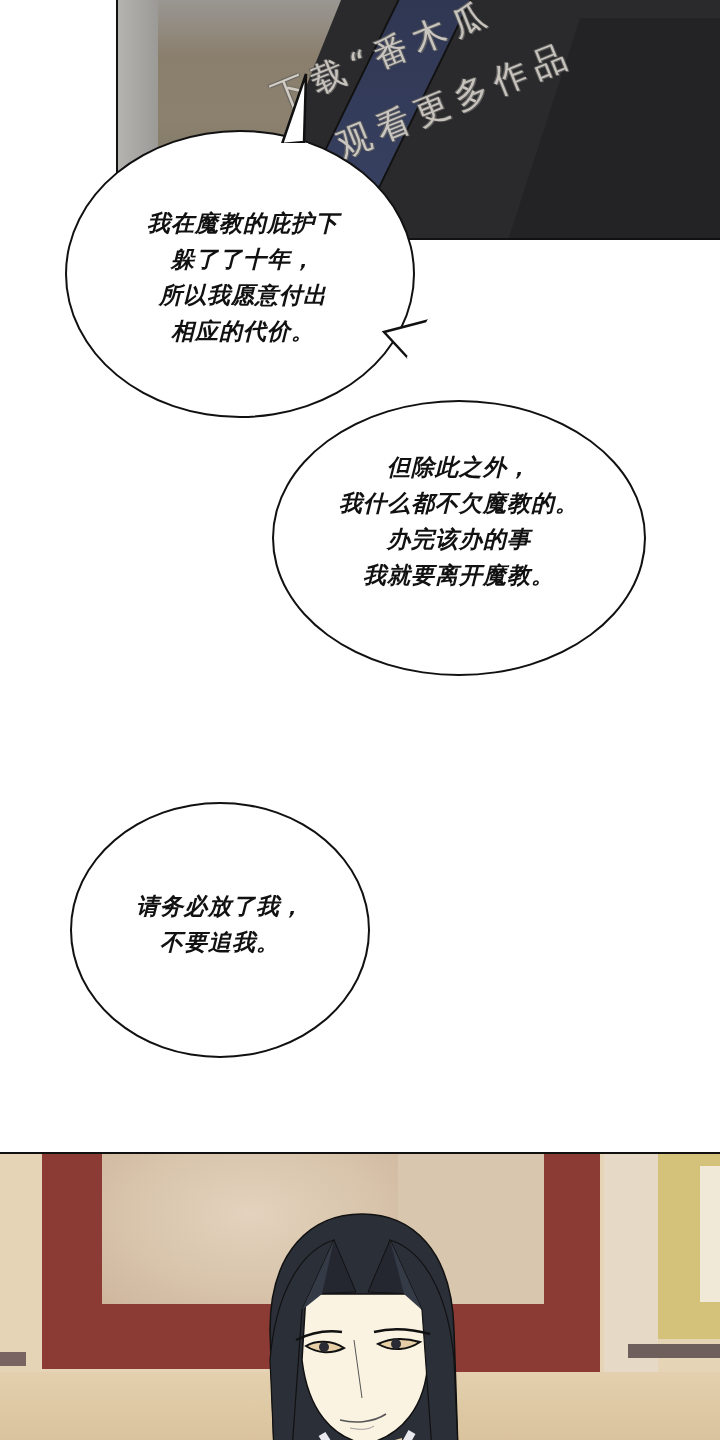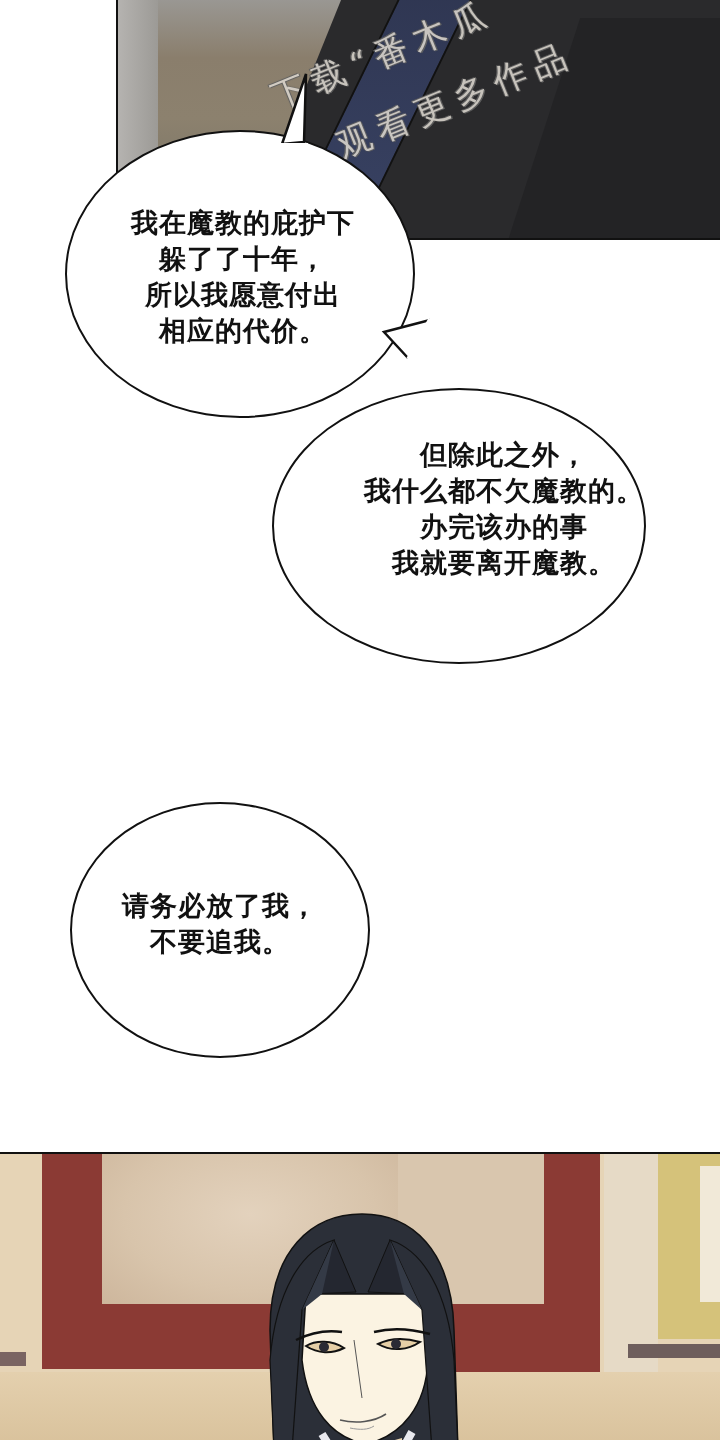--- a/index.html
+++ b/index.html
@@ -20,25 +20,25 @@
   #top-panel .robe-shadow { position: absolute; left: 420px; top: 20px; width: 260px; height: 260px;
      background: #232325; transform: skewX(-18deg); }
   .watermark { position: absolute; color: #d9d4cc; font-family: "DejaVu Serif", serif; font-size: 34px;
      transform: rotate(-22deg); transform-origin: left top; letter-spacing: 8px; white-space: nowrap;
      text-shadow: 0 0 2px #555, 1px 1px 0 #666, -1px -1px 0 #666; opacity: 0.9; }
   #wm-1 { left: 265px; top: 78px; }
   #wm-2 { left: 330px; top: 126px; }
 
   .bubble { position: absolute; background: #fff; border: 2.5px solid #111; border-radius: 50%;
      display: flex; align-items: center; justify-content: center; box-sizing: border-box; }
-  .bubble .text { text-align: center; font-size: 27px; line-height: 36px; color: #111; font-weight: bold;
-     white-space: pre-line; letter-spacing: 1px; }
+  .bubble .text { text-align: center; font-size: 23px; line-height: 36px; color: #111; font-weight: bold;
+     white-space: pre-line; letter-spacing: 1px; font-style: italic; }
   #bubble-1 { left: 65px; top: 130px; width: 350px; height: 288px; z-index: 3; }
   #bubble-1 .text { margin-top: 6px; margin-left: 6px; }
-  #bubble-2 { left: 272px; top: 388px; width: 374px; height: 276px; z-index: 2; justify-content: flex-end; }
+  #bubble-2 { left: 272px; top: 400px; width: 374px; height: 276px; z-index: 2; }
   #bubble-2 .text { margin-top: -34px; }
   #bubble-3 { left: 70px; top: 802px; width: 300px; height: 256px; z-index: 2; }
   #bubble-3 .text { margin-top: -12px; }
   .tail { position: absolute; z-index: 4; }
 
   #bottom-panel { left: 0; top: 1152px; width: 720px; height: 290px; border-top: 2px solid #111;
      background: #e6d4b6; }
   #bottom-panel .frame { position: absolute; left: 42px; top: 0; width: 392px; height: 215px;
      background: #8b3a34; }
   #bottom-panel .painting { position: absolute; left: 102px; top: 0; width: 296px; height: 150px;

